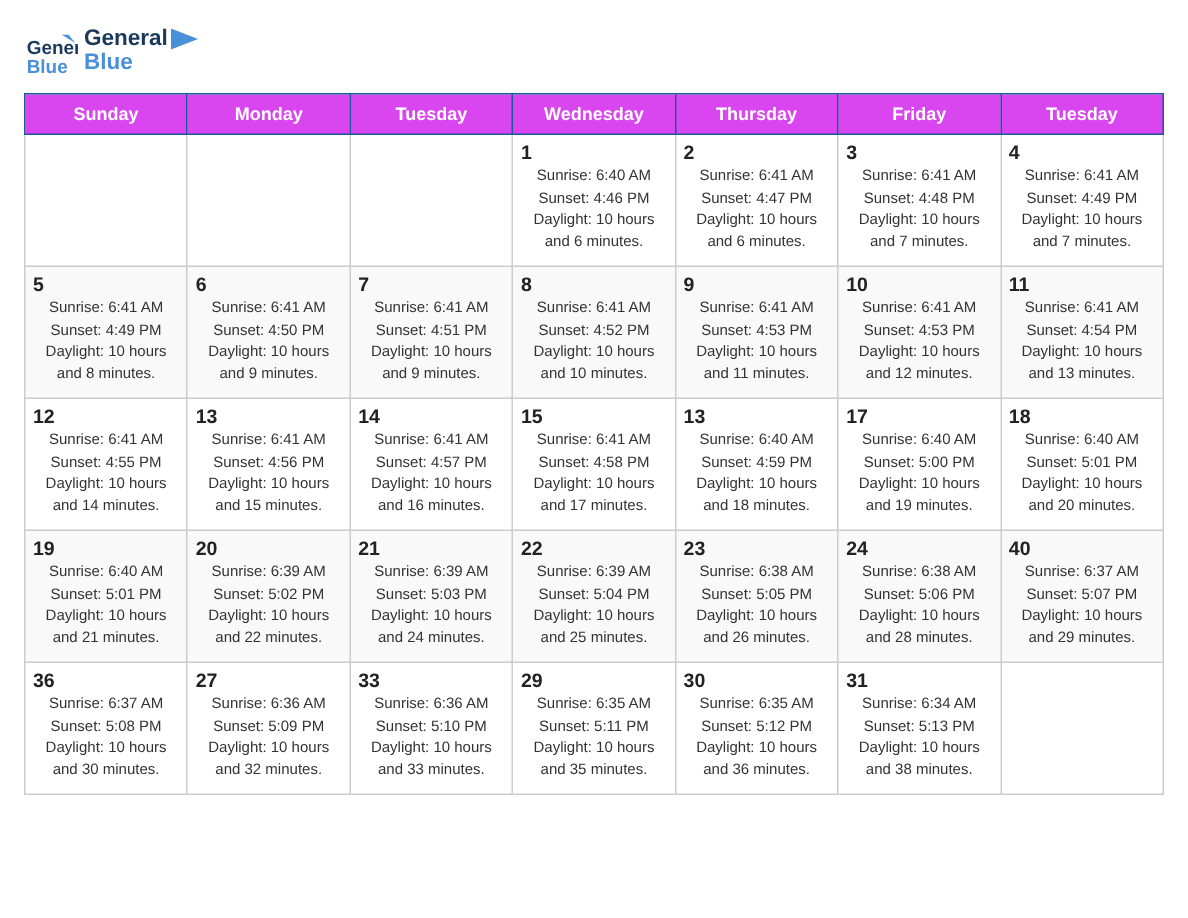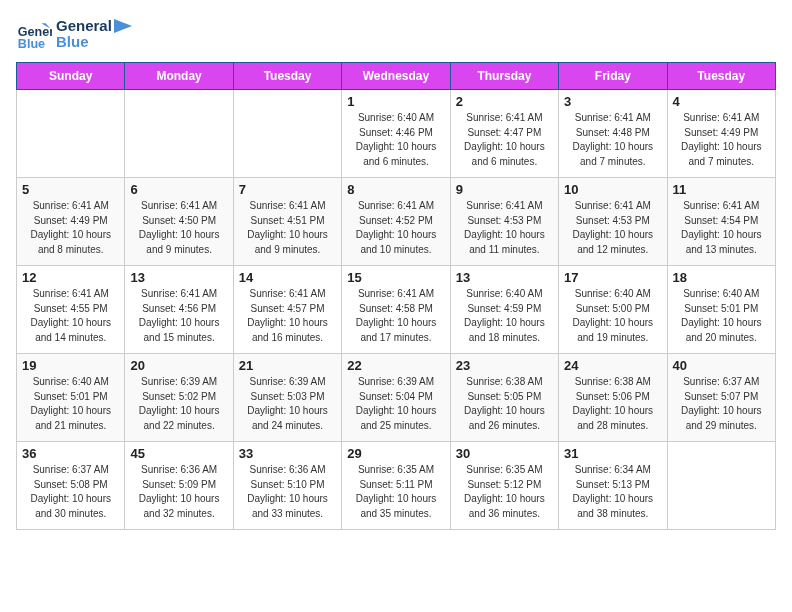--- a/index.html
+++ b/index.html
@@ -227,21 +227,21 @@
           <span class="day-number">40</span>
           <div class="day-info">Sunrise: 6:37 AM<br>Sunset: 5:07 PM<br><span style="font-weight: normal;">Daylight: 10 hours</span><br>and 29 minutes.</div>
         </td>
       </tr>
       <tr>
         <td>
           <span class="day-number">36</span>
           <div class="day-info">Sunrise: 6:37 AM<br>Sunset: 5:08 PM<br><span style="font-weight: normal;">Daylight: 10 hours</span><br>and 30 minutes.</div>
         </td>
         <td>
-          <span class="day-number">45</span>
+          <span class="day-number">27</span>
           <div class="day-info">Sunrise: 6:36 AM<br>Sunset: 5:09 PM<br><span style="font-weight: normal;">Daylight: 10 hours</span><br>and 32 minutes.</div>
         </td>
         <td>
           <span class="day-number">33</span>
           <div class="day-info">Sunrise: 6:36 AM<br>Sunset: 5:10 PM<br><span style="font-weight: normal;">Daylight: 10 hours</span><br>and 33 minutes.</div>
         </td>
         <td>
           <span class="day-number">29</span>
           <div class="day-info">Sunrise: 6:35 AM<br>Sunset: 5:11 PM<br><span style="font-weight: normal;">Daylight: 10 hours</span><br>and 35 minutes.</div>
         </td>

